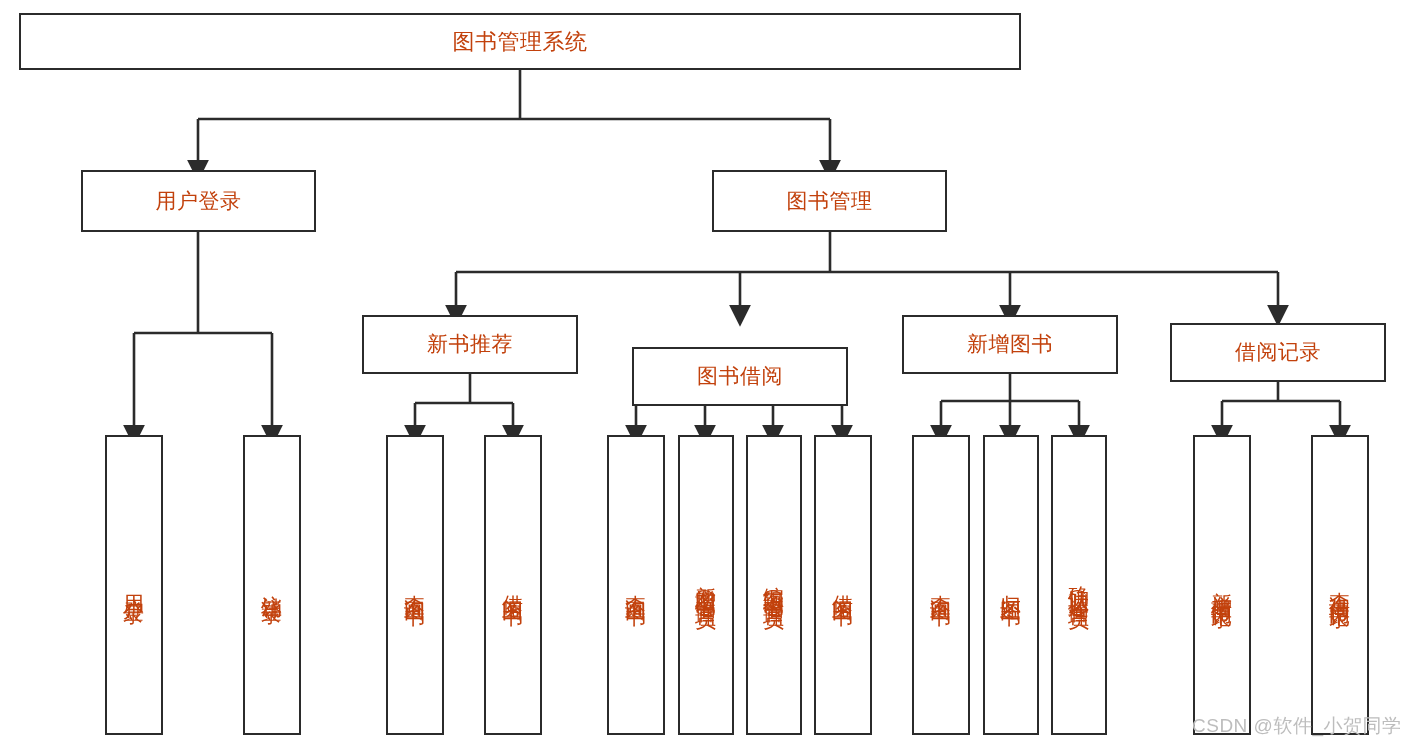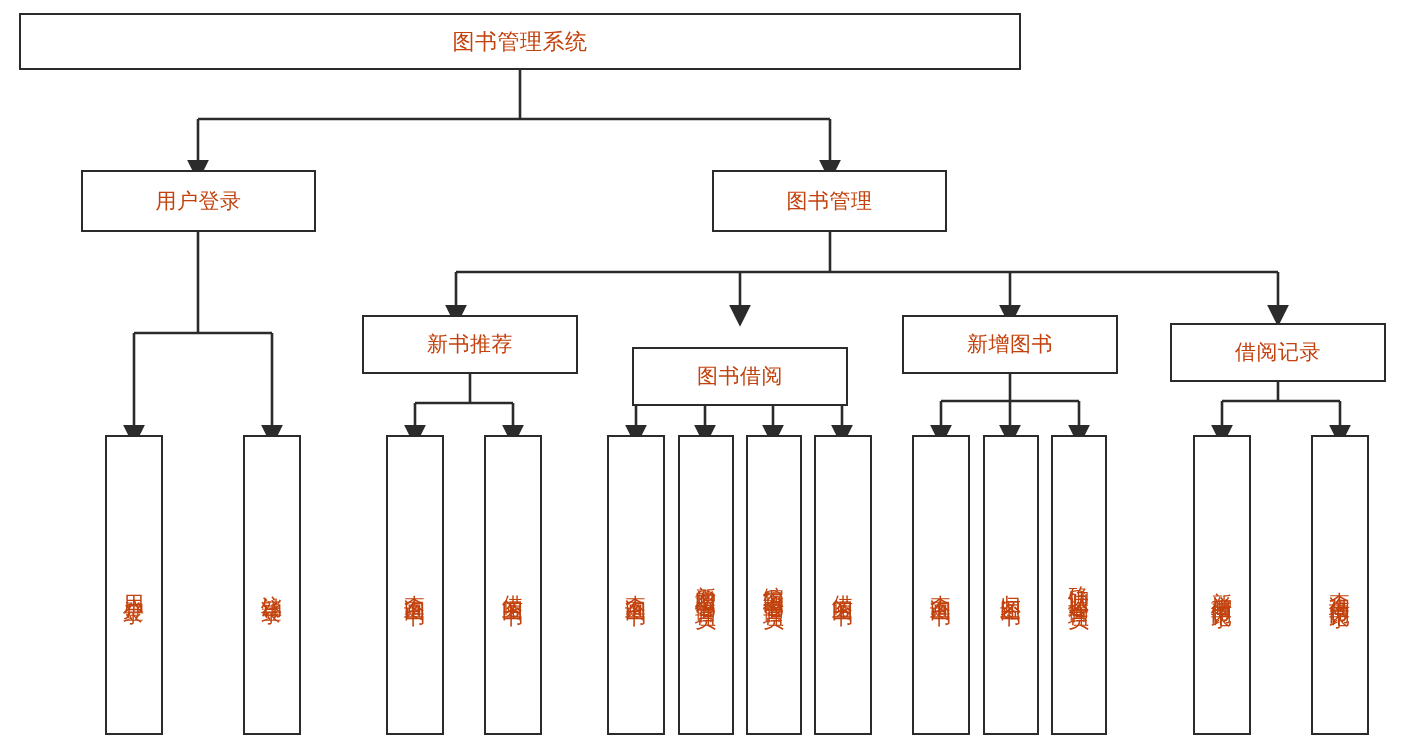--- a/index.html
+++ b/index.html
@@ -185,14 +185,15 @@
     <span class="label">确认归还（管理员）</span>
   </div>
 
   <div class="node vertical" style="left:1193px; top:435px; width:58px; height:300px;">
     <span class="label">新增借阅记录</span>
   </div>
   <div class="node vertical" style="left:1311px; top:435px; width:58px; height:300px;">
     <span class="label">查询借阅记录</span>
   </div>
 
+  <div class="watermark" style="left:1192px; top:713px;">CSDN @软件_小贺同学</div>
 
 </div>
 
 </body></html>

